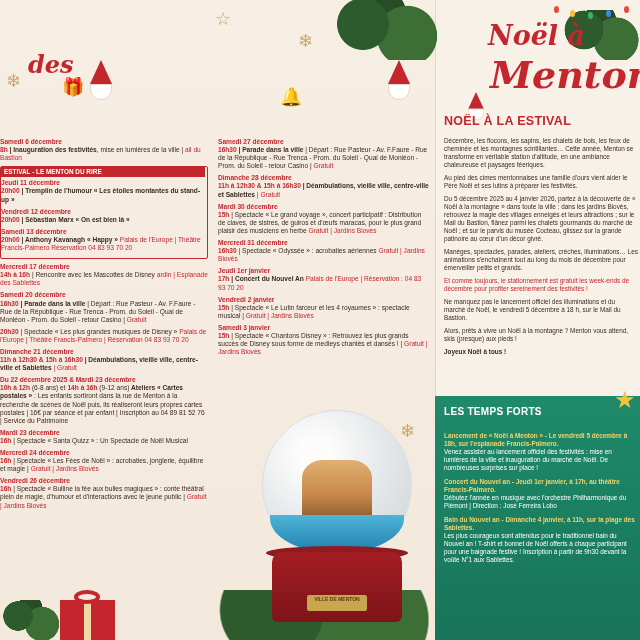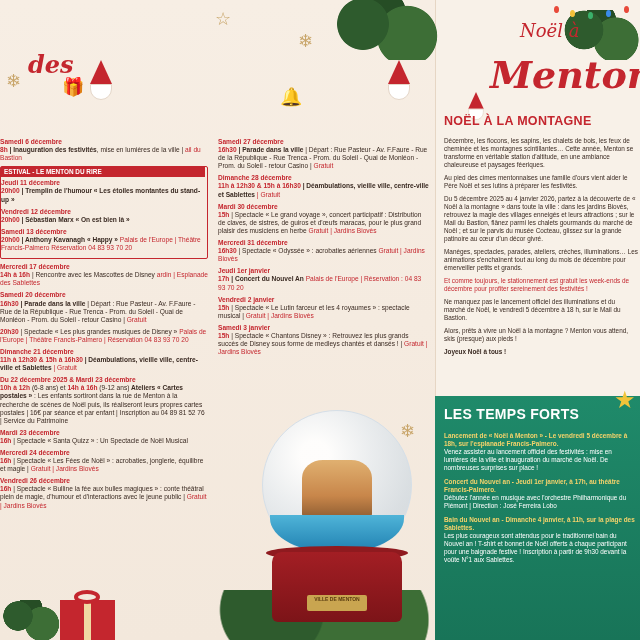--- a/index.html
+++ b/index.html
@@ -12,21 +12,21 @@
   }
   .page { position: absolute; inset: 0; }
   .col-left { position: absolute; left: 0; top: 0; width: 435px; height: 640px; background: linear-gradient(180deg,#f7eee4 0%,#f3e8dc 100%); }
   .col-right { position: absolute; left: 435px; top: 0; width: 205px; height: 640px; background: #f8f1e8; border-left: 1px solid #e6d6c4; }
 
   
   .title-programme { position: absolute; left: 18px; top: 6px; font-family: "DejaVu Serif", serif; font-style: italic; font-weight: bold; font-size: 30px; color: #c4262e; letter-spacing: 0.5px; }
   .title-des { position: absolute; left: 28px; top: 50px; font-family: "DejaVu Serif", serif; font-style: italic; font-weight: bold; font-size: 24px; color: #c4262e; }
   .title-anim { position: absolute; left: 82px; top: 42px; font-family: "DejaVu Serif", serif; font-style: italic; font-weight: bold; font-size: 40px; color: #c4262e; }
 
-  .noel-a { position: absolute; left: 520px; top: 20px; font-family: "DejaVu Serif", serif; font-style: italic; font-weight: normal; font-size: 18px; color: #c4262e; }
+  .noel-a { position: absolute; left: 488px; top: 20px; font-family: "DejaVu Serif", serif; font-style: italic; font-weight: bold; font-size: 27px; color: #c4262e; }
   .menton { position: absolute; left: 490px; top: 52px; font-family: "DejaVu Serif", serif; font-style: italic; font-weight: bold; font-size: 38px; color: #c4262e; }
 
   
   .ornament { position: absolute; color: #c9a66b; font-size: 18px; }
   .santa { position: absolute; width: 22px; height: 40px; }
   .santa .hat { width: 0; height: 0; border-left: 11px solid transparent; border-right: 11px solid transparent; border-bottom: 24px solid #c4262e; }
   .santa .face { width: 22px; height: 16px; background: #fff; border-radius: 0 0 11px 11px; border: 1px solid #e4d6c8; }
   .fir { position: absolute; background: radial-gradient(circle at 30% 40%, #2e5b2d 0 30%, transparent 31%), radial-gradient(circle at 70% 60%, #3d6e36 0 35%, transparent 36%), radial-gradient(circle at 50% 20%, #264d25 0 28%, transparent 29%); }
 
   
@@ -53,21 +53,21 @@
   .base-label { position: absolute; left: 45px; top: 185px; width: 60px; height: 16px; background: #c9a550; border-radius: 2px; color: #5a3d10; font-size: 5px; text-align: center; line-height: 7px; font-weight: bold; padding-top: 1px; }
 
   
   .section-heading { position: absolute; left: 444px; top: 114px; font-size: 12.5px; font-weight: bold; color: #c4262e; letter-spacing: 0.3px; }
   .intro { position: absolute; left: 444px; top: 137px; width: 194px; font-size: 6.4px; line-height: 8px; color: #3a2a22; }
   .intro p { margin-bottom: 5px; }
   .intro .hl { color: #c4262e; }
   .intro .bold { font-weight: bold; color: #3a2a22; }
 
   .temps-forts { position: absolute; left: 435px; top: 396px; width: 205px; height: 244px; background: linear-gradient(180deg,#1f8a6a 0%, #187458 100%); }
-  .tf-heading { position: absolute; left: 9px; top: 10px; font-size: 14px; font-weight: bold; color: #fff; letter-spacing: 0.3px; }
+  .tf-heading { position: absolute; left: 9px; top: 10px; font-size: 10px; font-weight: bold; color: #fff; letter-spacing: 0.3px; }
   .tf-body { position: absolute; left: 9px; top: 36px; width: 192px; font-size: 6.4px; line-height: 8px; color: #fff; }
   .tf-body p { margin-bottom: 6px; }
   .tf-body .tf-title { color: #f6d36b; font-weight: bold; }
   .star { position: absolute; left: 614px; top: 388px; width: 24px; height: 24px; color: #f1c43a; font-size: 24px; line-height: 24px; }
   .lights { position: absolute; left: 548px; top: 0; width: 92px; height: 28px; }
   .bulb { position: absolute; width: 5px; height: 7px; border-radius: 50% 50% 45% 45%; }
 
   .gift { position: absolute; left: 60px; top: 600px; width: 55px; height: 40px; background: #c4262e; }
   .gift::before { content: ""; position: absolute; left: 24px; top: 0; width: 7px; height: 40px; background: #f0d9a2; }
   .ribbon { position: absolute; left: 14px; top: -10px; width: 26px; height: 14px; border: 4px solid #c4262e; border-radius: 50%; }
@@ -150,21 +150,21 @@
 
   <div class="globe-wrap">
     <div class="globe"></div>
     <div class="globe-town" style="position:absolute;"></div>
     <div class="globe-water"></div>
     <div class="globe-base-top"></div>
     <div class="globe-base"></div>
     <div class="base-label">VILLE DE MENTON</div>
   </div>
 
-  <div class="section-heading">NOËL À LA MONTAGNE</div>
+  <div class="section-heading">NOËL À LA ESTIVAL</div>
   <div class="intro">
     <p>Décembre, les flocons, les sapins, les chalets de bois, les feux de cheminée et les montagnes scintillantes… Cette année, Menton se transforme en véritable station d'altitude, en une ambiance chaleureuse et paysages féeriques.</p>
     <p>Au pied des cimes mentonnaises une famille d'ours vient aider le Père Noël et ses lutins à préparer les festivités.</p>
     <p>Du 5 décembre 2025 au 4 janvier 2026, partez à la découverte de « Noël à la montagne » dans toute la ville : dans les jardins Biovès, retrouvez la magie des villages enneigés et leurs attractions ; sur le Mail du Bastion, flânez parmi les chalets gourmands du marché de Noël ; et sur le parvis du musée Cocteau, glissez sur la grande patinoire au cœur d'un décor givré.</p>
     <p>Manèges, spectacles, parades, ateliers, crèches, illuminations… Les animations s'enchaînent tout au long du mois de décembre pour émerveiller petits et grands.</p>
     <p class="hl">Et comme toujours, le stationnement est gratuit les week-ends de décembre pour profiter sereinement des festivités !</p>
     <p>Ne manquez pas le lancement officiel des illuminations et du marché de Noël, le vendredi 5 décembre à 18 h, sur le Mail du Bastion.</p>
     <p>Alors, prêts à vivre un Noël à la montagne ? Menton vous attend, skis (presque) aux pieds !</p>
     <p class="bold">Joyeux Noël à tous !</p>
   </div>

